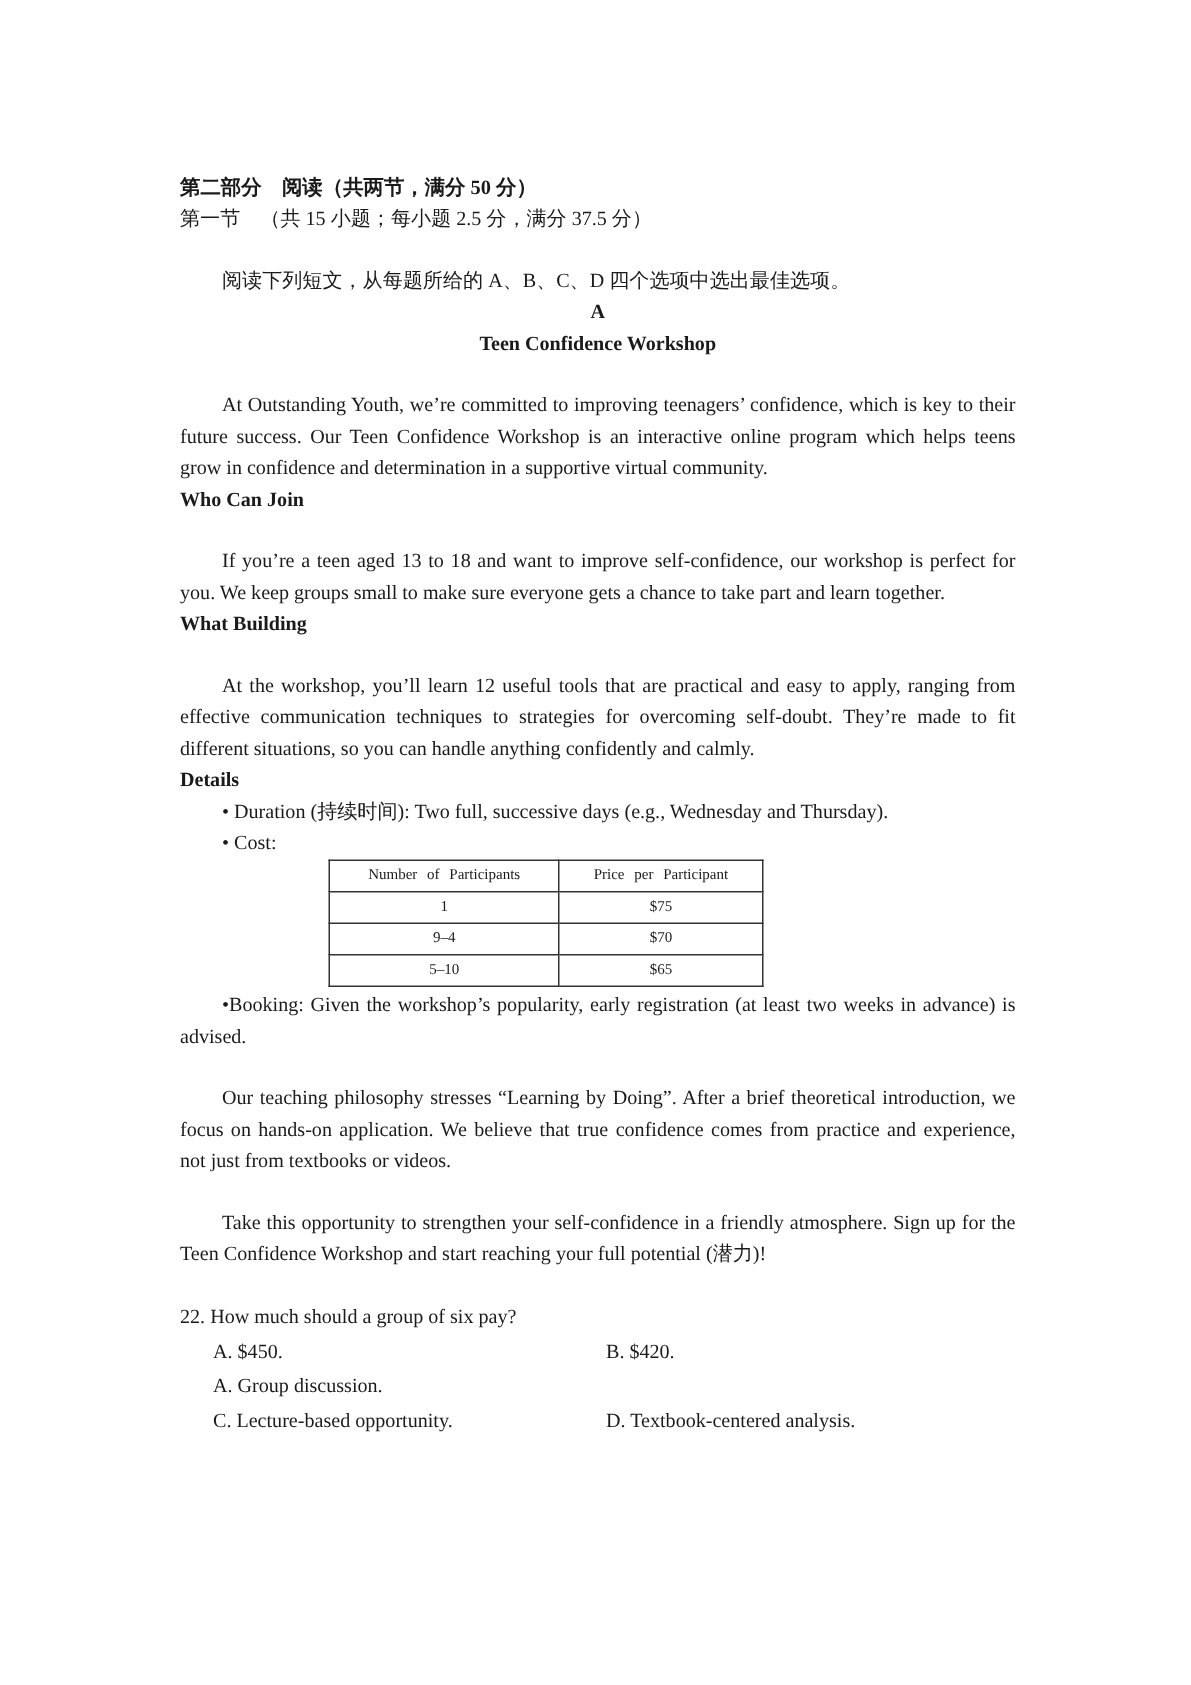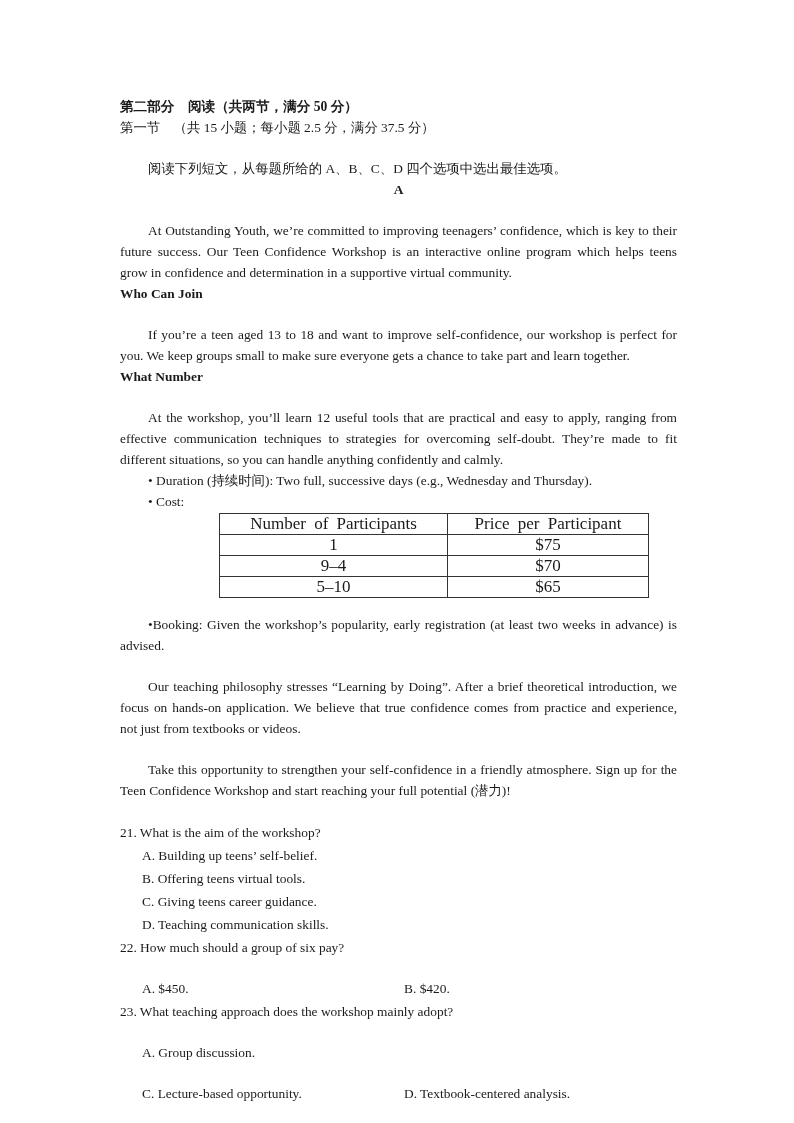--- a/index.html
+++ b/index.html
@@ -1,62 +1,64 @@
 <!DOCTYPE html>
 <html><head>
   <meta charset="utf-8">
   <style>
     html, body { margin: 0; padding: 0; background: #ffffff; }
     body {
       width: 794px; height: 1123px; position: relative; overflow: hidden;
       font-family: "Liberation Serif", "DejaVu Serif", serif;
       color: #1a1a1a; font-size: 13.4px;
     }
-    .page { position: absolute; left: 120px; top: 96px; width: 557px; }
+    .page { position: absolute; left: 120px; top: 114px; width: 557px; }
     .line { line-height: 21px; height: 21px; white-space: nowrap; }
     .bold { font-weight: bold; }
     .indent { text-indent: 28px; margin-top: 20px; }
     .para { line-height: 21px; text-align: justify; text-align-last: left; }
     .para.indent { text-indent: 28px; }
     .center { text-align: center; }
     .h-part { font-weight: bold; font-size: 13.6px; }
     .bullet { padding-left: 28px; line-height: 21px; }
     .bullet.wrap { padding-left: 0; text-indent: 28px; text-align: justify; }
     table.cost {
-      border-collapse: collapse; margin-left: 99px; width: 430px;
-      font-size: 17px; margin-top: 1px; margin-bottom: 16px;
+      border-collapse: collapse; margin-left: 99px; width: 290px;
+      font-size: 10px; margin-top: 1px; margin-bottom: 1px;
     }
     table.cost td, table.cost th {
       border: 1px solid #333; height: 20px; text-align: center; font-weight: normal;
       padding: 0; line-height: 20px;
     }
     table.cost th { word-spacing: 4px; }
     .gap { height: 20px; }
     .q { line-height: 23px; }
     .opt { padding-left: 22px; line-height: 23px; }
-    .opt-row { display: flex; line-height: 23px; padding-left: 22px; margin-top: 18px; }
+    .opt-row { display: flex; line-height: 23px; padding-left: 22px; }
     .opt-row .col { width: 262px; }
   </style>
 </head>
 <body>
 
 <div class="page">
   <div class="line h-part">第二部分　阅读（共两节，满分 50 分）</div>
   <div class="line">第一节　（共 15 小题；每小题 2.5 分，满分 37.5 分）</div>
   <div class="line indent">阅读下列短文，从每题所给的 A、B、C、D 四个选项中选出最佳选项。</div>
   <div class="line center bold">A</div>
+  <div class="line center bold">Teen Confidence Workshop</div>
 
   <div class="para indent">At Outstanding Youth, we’re committed to improving teenagers’ confidence, which is key to their future success. Our Teen Confidence Workshop is an interactive online program which helps teens grow in confidence and determination in a supportive virtual community.</div>
 
   <div class="line bold">Who Can Join</div>
   <div class="para indent">If you’re a teen aged 13 to 18 and want to improve self-confidence, our workshop is perfect for you. We keep groups small to make sure everyone gets a chance to take part and learn together.</div>
 
-  <div class="line bold">What Number</div>
+  <div class="line bold">What Building</div>
   <div class="para indent">At the workshop, you’ll learn 12 useful tools that are practical and easy to apply, ranging from effective communication techniques to strategies for overcoming self-doubt. They’re made to fit different situations, so you can handle anything confidently and calmly.</div>
 
+  <div class="line bold">Details</div>
   <div class="bullet">• Duration (持续时间): Two full, successive days (e.g., Wednesday and Thursday).</div>
   <div class="bullet">• Cost:</div>
 
   <table class="cost">
     <tbody>
         <tr>
       <th>Number  of  Participants</th>
       <th>Price  per  Participant</th>
     </tr>
     <tr>
@@ -74,38 +76,30 @@
   </tbody>
     </table>
 
   <div class="para bullet wrap">•Booking: Given the workshop’s popularity, early registration (at least two weeks in advance) is advised.</div>
 
   <div class="para indent">Our teaching philosophy stresses “Learning by Doing”. After a brief theoretical introduction, we focus on hands-on application. We believe that true confidence comes from practice and experience, not just from textbooks or videos.</div>
   <div class="para indent">Take this opportunity to strengthen your self-confidence in a friendly atmosphere. Sign up for the Teen Confidence Workshop and start reaching your full potential (潜力)!</div>
 
   <div class="gap"></div>
 
-  <div>
-    <div class="q">21. What is the aim of the workshop?</div>
-    <div class="opt">A. Building up teens’ self-belief.</div>
-    <div class="opt">B. Offering teens virtual tools.</div>
-    <div class="opt">C. Giving teens career guidance.</div>
-    <div class="opt">D. Teaching communication skills.</div>
-  </div>
 
   <div>
     <div class="q">22. How much should a group of six pay?</div>
     <div class="opt-row">
       <span class="col">A. $450.</span>
       <span class="col">B. $420.</span>
     </div>
   </div>
 
   <div>
-    <div class="q">23. What teaching approach does the workshop mainly adopt?</div>
     <div class="opt-row">
       <span class="col">A. Group discussion.</span>
     </div>
     <div class="opt-row">
       <span class="col">C. Lecture-based opportunity.</span>
       <span class="col">D. Textbook-centered analysis.</span>
     </div>
   </div>
 </div>
 

